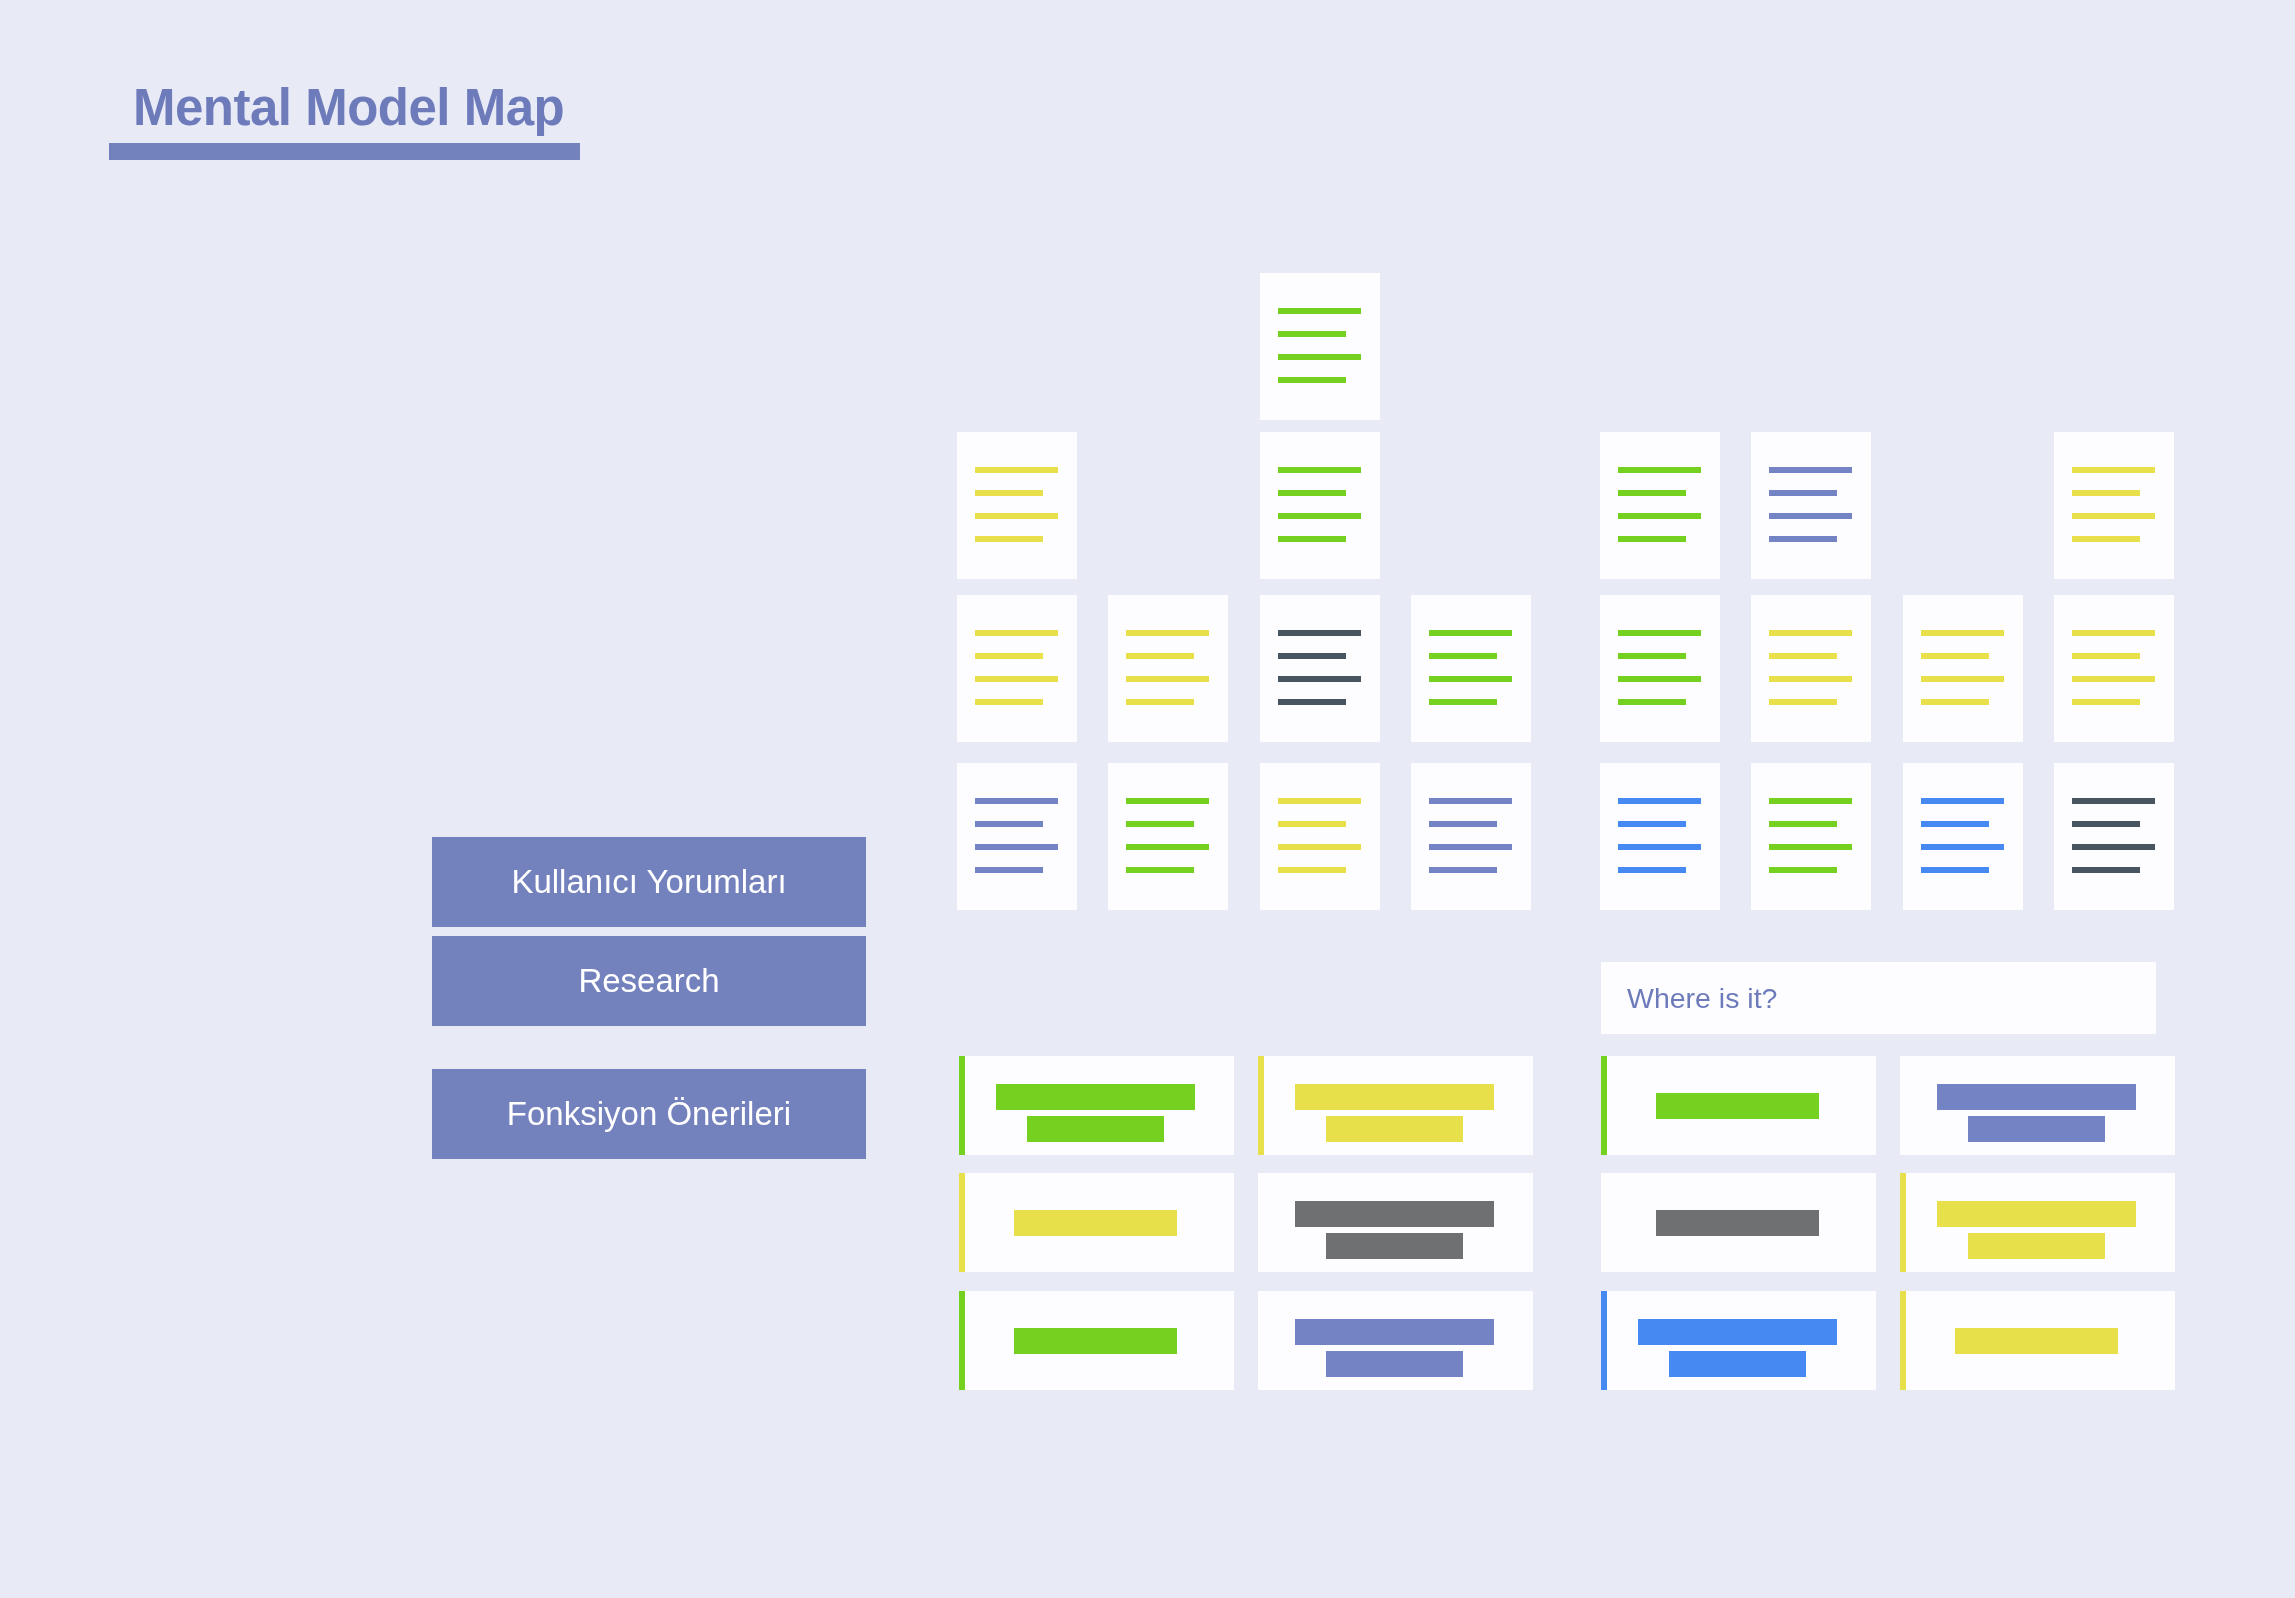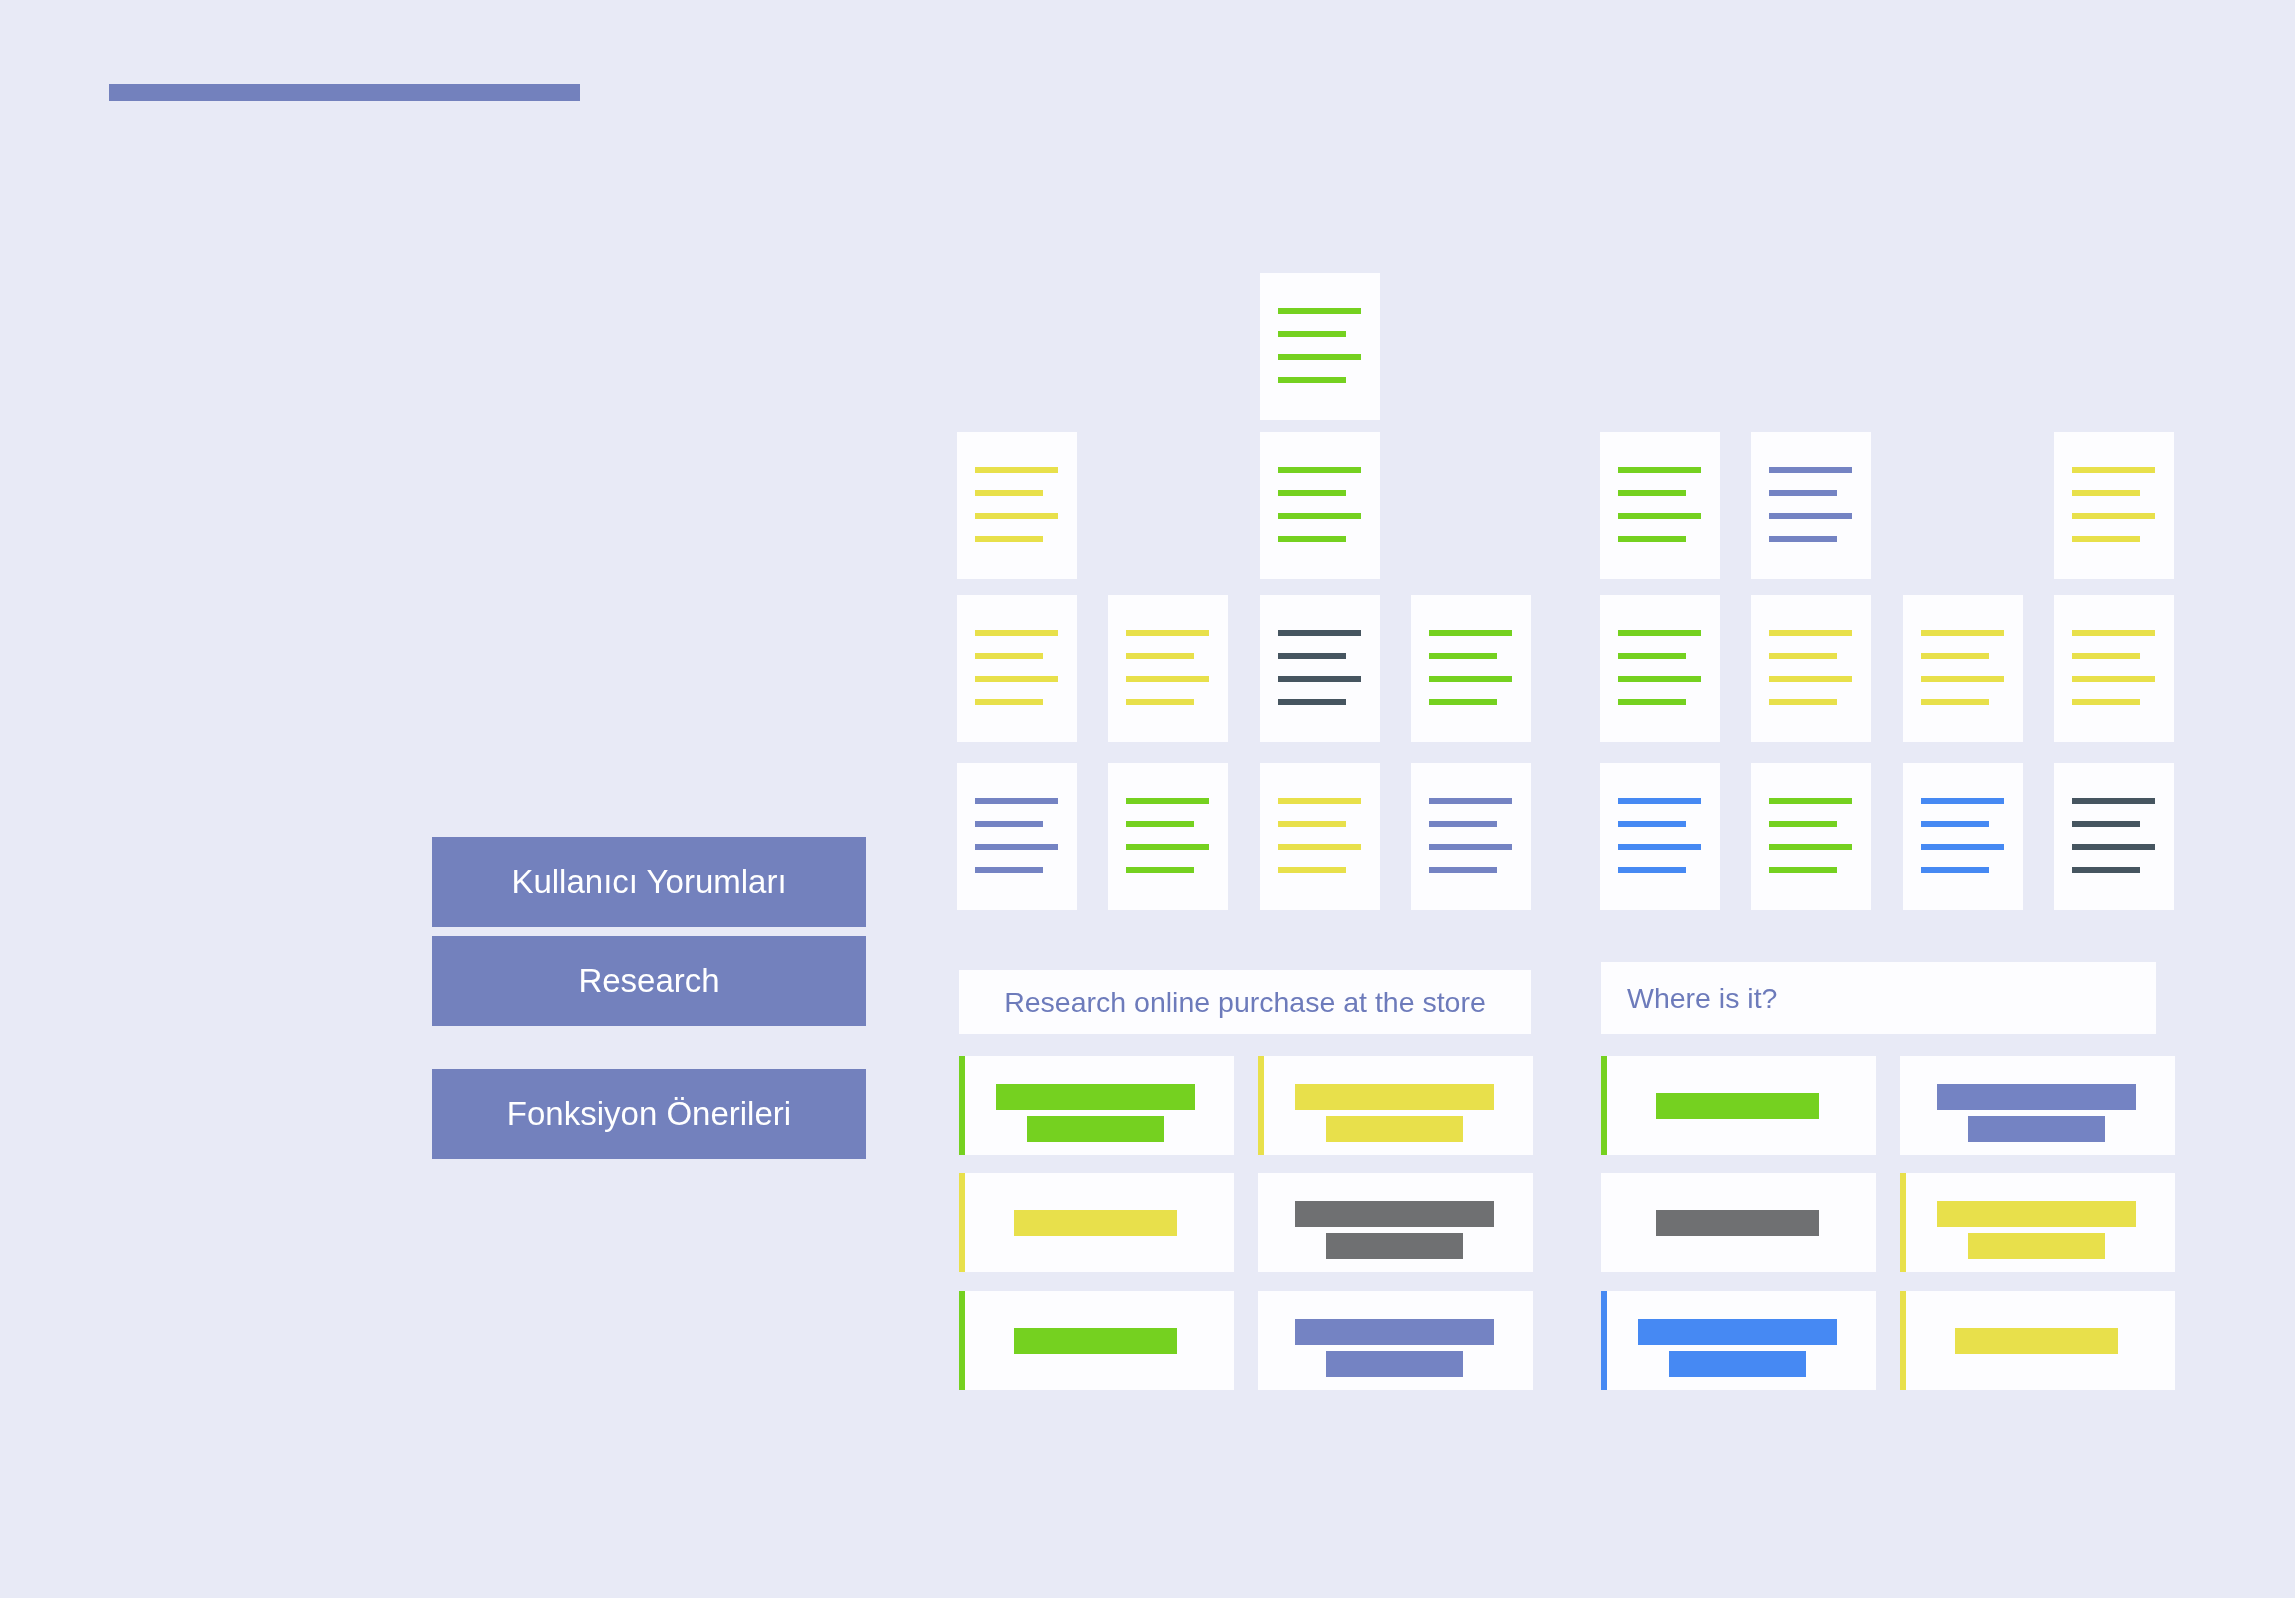--- a/index.html
+++ b/index.html
@@ -61,38 +61,36 @@
   }
   .card-edge{position:absolute;left:0;top:0;width:5.5px;height:99px;}
   .card-bar{position:absolute;}
 </style>
 </head>
 <body>
 
 <div class="canvas" style="background: rgb(232, 234, 246);">
 
   <div class="title-wrap">
+    <h1 class="page-title" style="color: rgb(109, 123, 187);">Mental Model Map</h1>
     <div class="title-underline" style="background: rgb(115, 129, 189);"></div>
   </div>
 
   <div class="legend">
     <div class="legend-btn b0" style="background: rgb(115, 129, 189); color: rgb(255, 255, 255);">
       <span>Kullanıcı Yorumları</span>
     </div>
     <div class="legend-btn b1" style="background: rgb(115, 129, 189); color: rgb(255, 255, 255);">
       <span>Research</span>
     </div>
     <div class="legend-btn b2" style="background: rgb(115, 129, 189); color: rgb(255, 255, 255);">
       <span>Fonksiyon Önerileri</span>
     </div>
   </div>
 
-  <div class="label-bar label-research" style="color: rgb(109, 123, 187);">
-    <span>Research online purchase at the store</span>
-  </div>
 
   <div class="label-bar label-where" style="color: rgb(109, 123, 187); text-align: right;">
     <span>Where is it?</span>
   </div>
 
   <div id="stickies">
       <div class="note" style="left: 1260px; top: 273px; background: rgb(253, 253, 255);">
         <div class="note-line" style="left: 18px; top: 35px; width: 83px; height: 6px; background: rgb(117, 209, 32);"></div>
         <div class="note-line" style="left: 18px; top: 58px; width: 68px; height: 6px; background: rgb(117, 209, 32);"></div>
         <div class="note-line" style="left: 18px; top: 81px; width: 83px; height: 6px; background: rgb(117, 209, 32);"></div>

